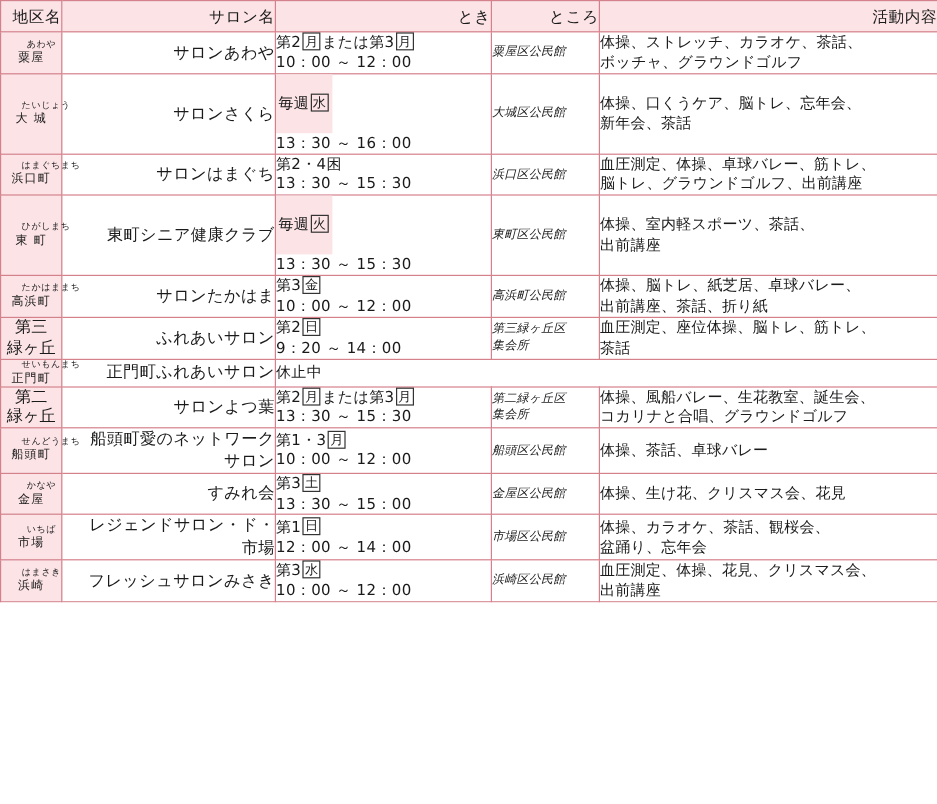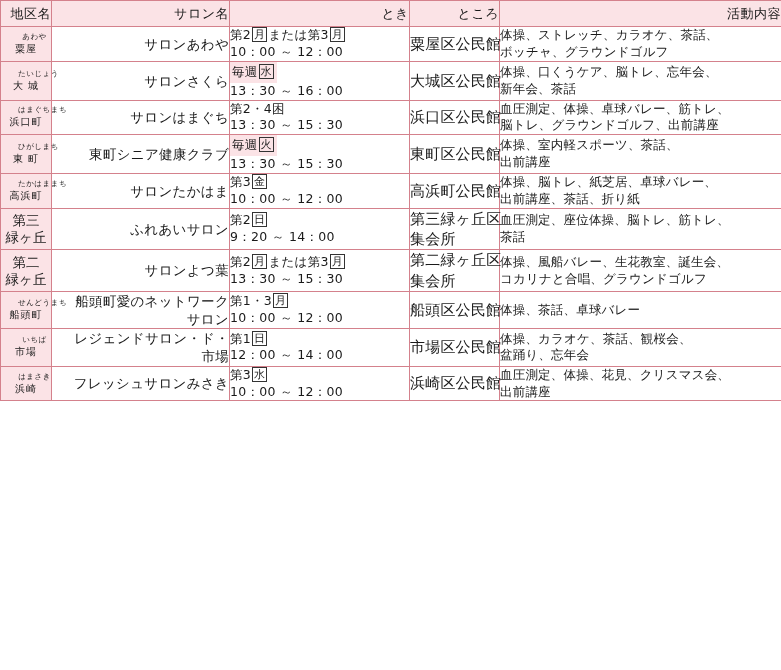--- a/index.html
+++ b/index.html
@@ -76,37 +76,37 @@
   .area-lines {
     display: block;
     font-size: 13.5px;
     line-height: 1.25;
   }
 
   .line { display: block; line-height: 1.35; white-space: nowrap; }
   .act .line { white-space: normal; }
   .time .line { font-size: 12.5px; letter-spacing: 0.3px; }
   .name .line { font-size: 13.5px; letter-spacing: 0.3px; }
-  .place .line { font-size: 15px; letter-spacing: 0.2px; }
+  .place .line { font-size: 10px; letter-spacing: 0.2px; font-style: italic; }
   .act .line { font-size: 12.5px; letter-spacing: 0.2px; }
 
   
   .daybox {
     display: inline-block;
     border: 1px solid #333;
     font-size: 11px;
     line-height: 11px;
     padding: 1px 1px 1px 1px;
     margin: 0 1px;
     vertical-align: 1px;
   }
   .hl {
     background: #fbe3e6;
     display: inline-block;
-    padding: 2px 2px;
+    padding: 16px 2px;
   }
 </style>
 </head>
 <body>
 
 <table class="salon-table">
   <colgroup>
     <col class="c-area">
       <col class="c-name">
       <col class="c-time">
@@ -245,20 +245,34 @@
           <span class="line">集会所</span>
         </td>
         <td class="act">
           <span class="line">血圧測定、座位体操、脳トレ、筋トレ、</span>
           <span class="line">茶話</span>
         </td>
       </tr>
       <tr>
         <td class="area">
           <span class="ruby-wrap">
+            <span class="ruby-top">せいもんまち</span>
+            <span class="ruby-base">正門町</span>
+          </span>
+        </td>
+        <td class="name">
+          <span class="line">正門町ふれあいサロン</span>
+        </td>
+        <td class="time" colspan="3">
+          <span class="line">休止中</span>
+        </td>
+      </tr>
+      <tr>
+        <td class="area">
+          <span class="ruby-wrap">
             <span class="area-lines">第二<br>緑ヶ丘</span>
           </span>
         </td>
         <td class="name">
           <span class="line">サロンよつ葉</span>
         </td>
         <td class="time">
           <span class="line">第2<span class="daybox">月</span>または第3<span class="daybox">月</span></span>
           <span class="line">13：30 ～ 15：30</span>
         </td>
@@ -289,20 +303,41 @@
         <td class="place">
           <span class="line">船頭区公民館</span>
         </td>
         <td class="act">
           <span class="line">体操、茶話、卓球バレー</span>
         </td>
       </tr>
       <tr>
         <td class="area">
           <span class="ruby-wrap">
+            <span class="ruby-top">かなや</span>
+            <span class="ruby-base">金屋</span>
+          </span>
+        </td>
+        <td class="name">
+          <span class="line">すみれ会</span>
+        </td>
+        <td class="time">
+          <span class="line">第3<span class="daybox">土</span></span>
+          <span class="line">13：30 ～ 15：00</span>
+        </td>
+        <td class="place">
+          <span class="line">金屋区公民館</span>
+        </td>
+        <td class="act">
+          <span class="line">体操、生け花、クリスマス会、花見</span>
+        </td>
+      </tr>
+      <tr>
+        <td class="area">
+          <span class="ruby-wrap">
             <span class="ruby-top">いちば</span>
             <span class="ruby-base">市場</span>
           </span>
         </td>
         <td class="name">
           <span class="line">レジェンドサロン・ド・</span>
           <span class="line">市場</span>
         </td>
         <td class="time">
           <span class="line">第1<span class="daybox">日</span></span>

